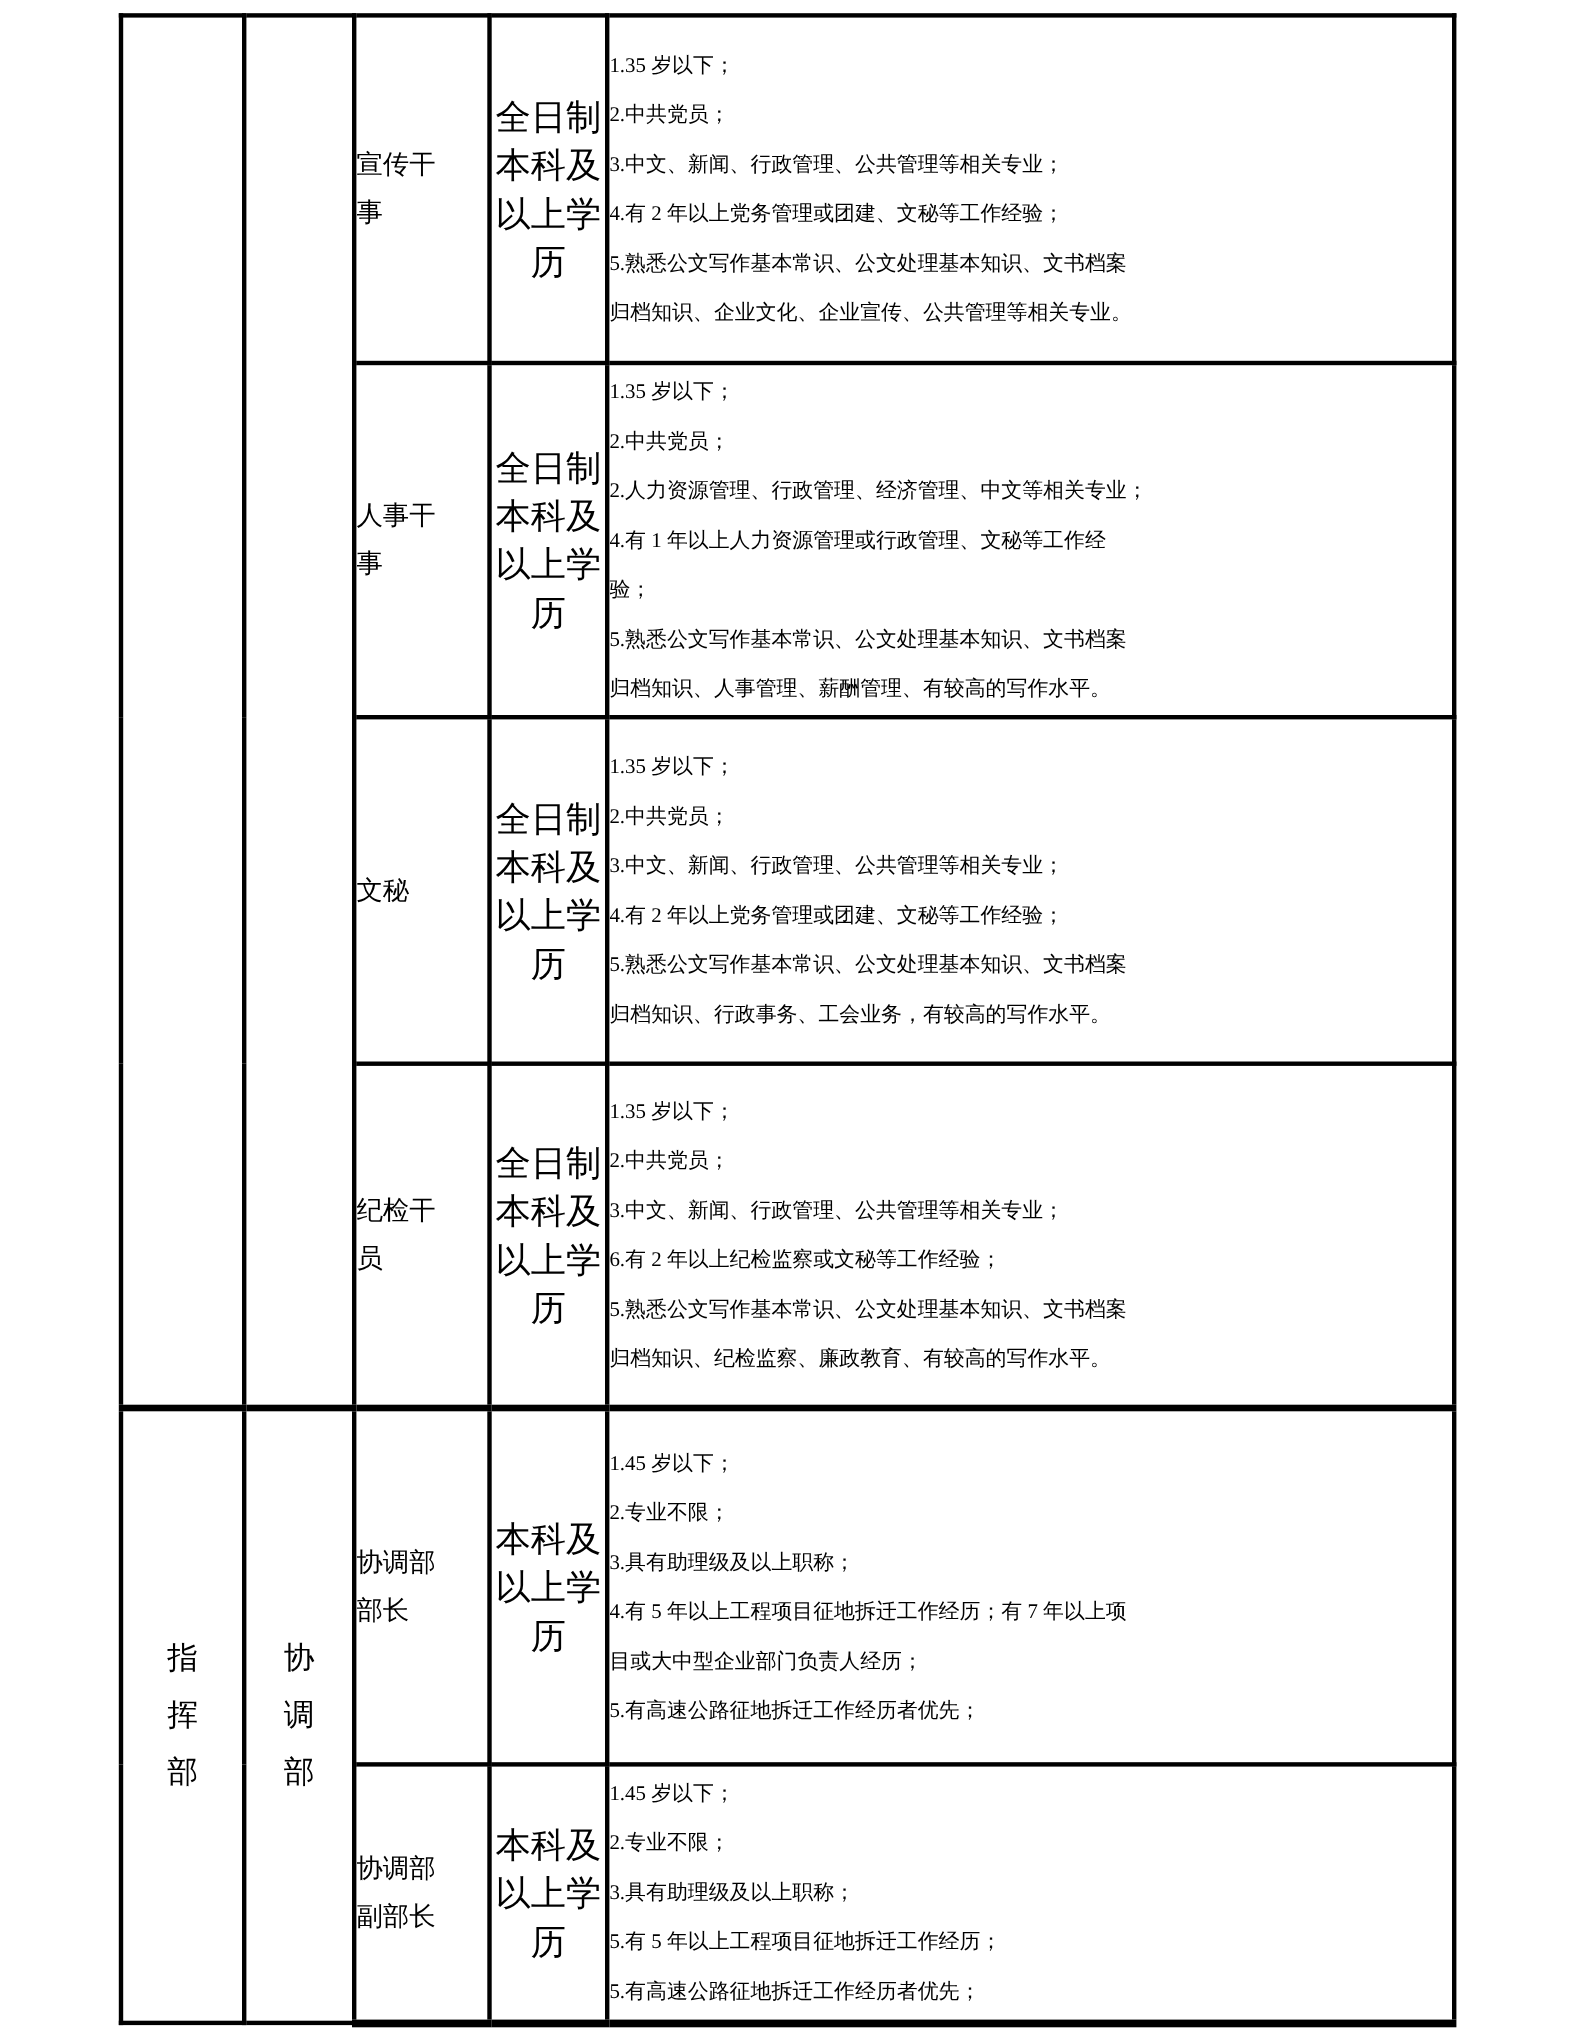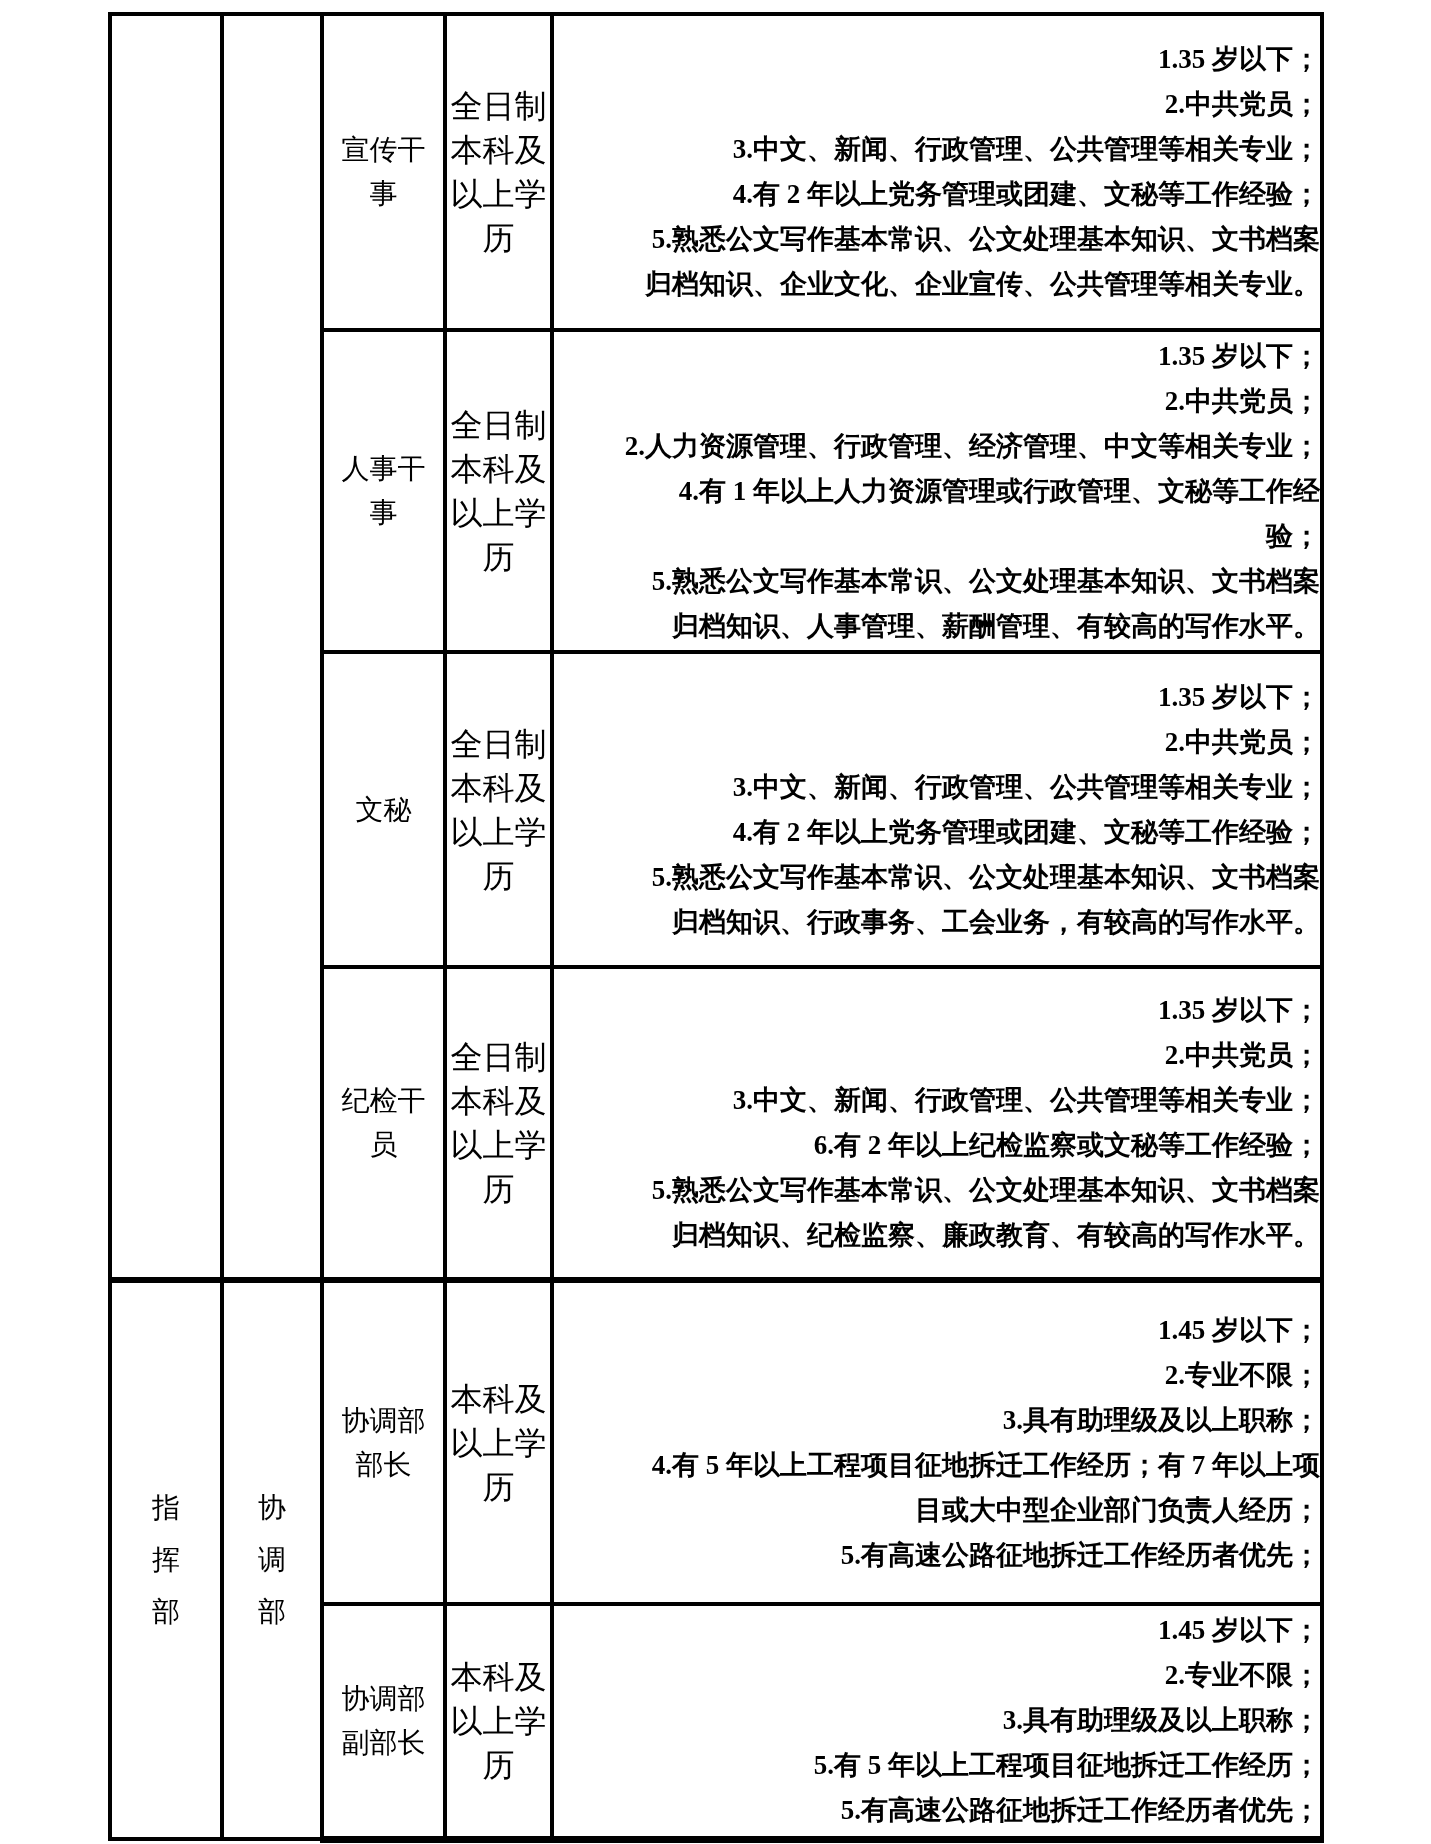--- a/index.html
+++ b/index.html
@@ -9,23 +9,23 @@
   }
   .doc{position:absolute;left:108px;top:12px;}
   table.grid{border-collapse:collapse;table-layout:fixed;border:4px solid #000;}
   table.grid td{border:4px solid #000;padding:0;vertical-align:middle;overflow:hidden;}
   
   tr.sep td{border-top-width:6px;}
   
   tr.last td{border-bottom-width:7px;}
 
   .c-group,.c-dept{text-align:center;font-size:28px;line-height:52px;}
-  .c-title{text-align:center;font-size:28px;line-height:44px;}
+  .c-title{font-size:24px;line-height:44px;}
   .c-edu{text-align:center;font-size:32px;line-height:44px;}
-  .c-req{font-size:27px;line-height:45px;padding:6px 4px 6px 11px;text-align:right;font-weight:bold;}
+  .c-req{font-size:19px;line-height:45px;padding:6px 4px 6px 11px;text-align:left;}
   .c-req .tline{white-space:nowrap;}
 </style>
 </head>
 <body>
 
 <div class="doc">
   <table class="grid">
     <colgroup>
       <col style="width:112px">
       <col style="width:100px">

